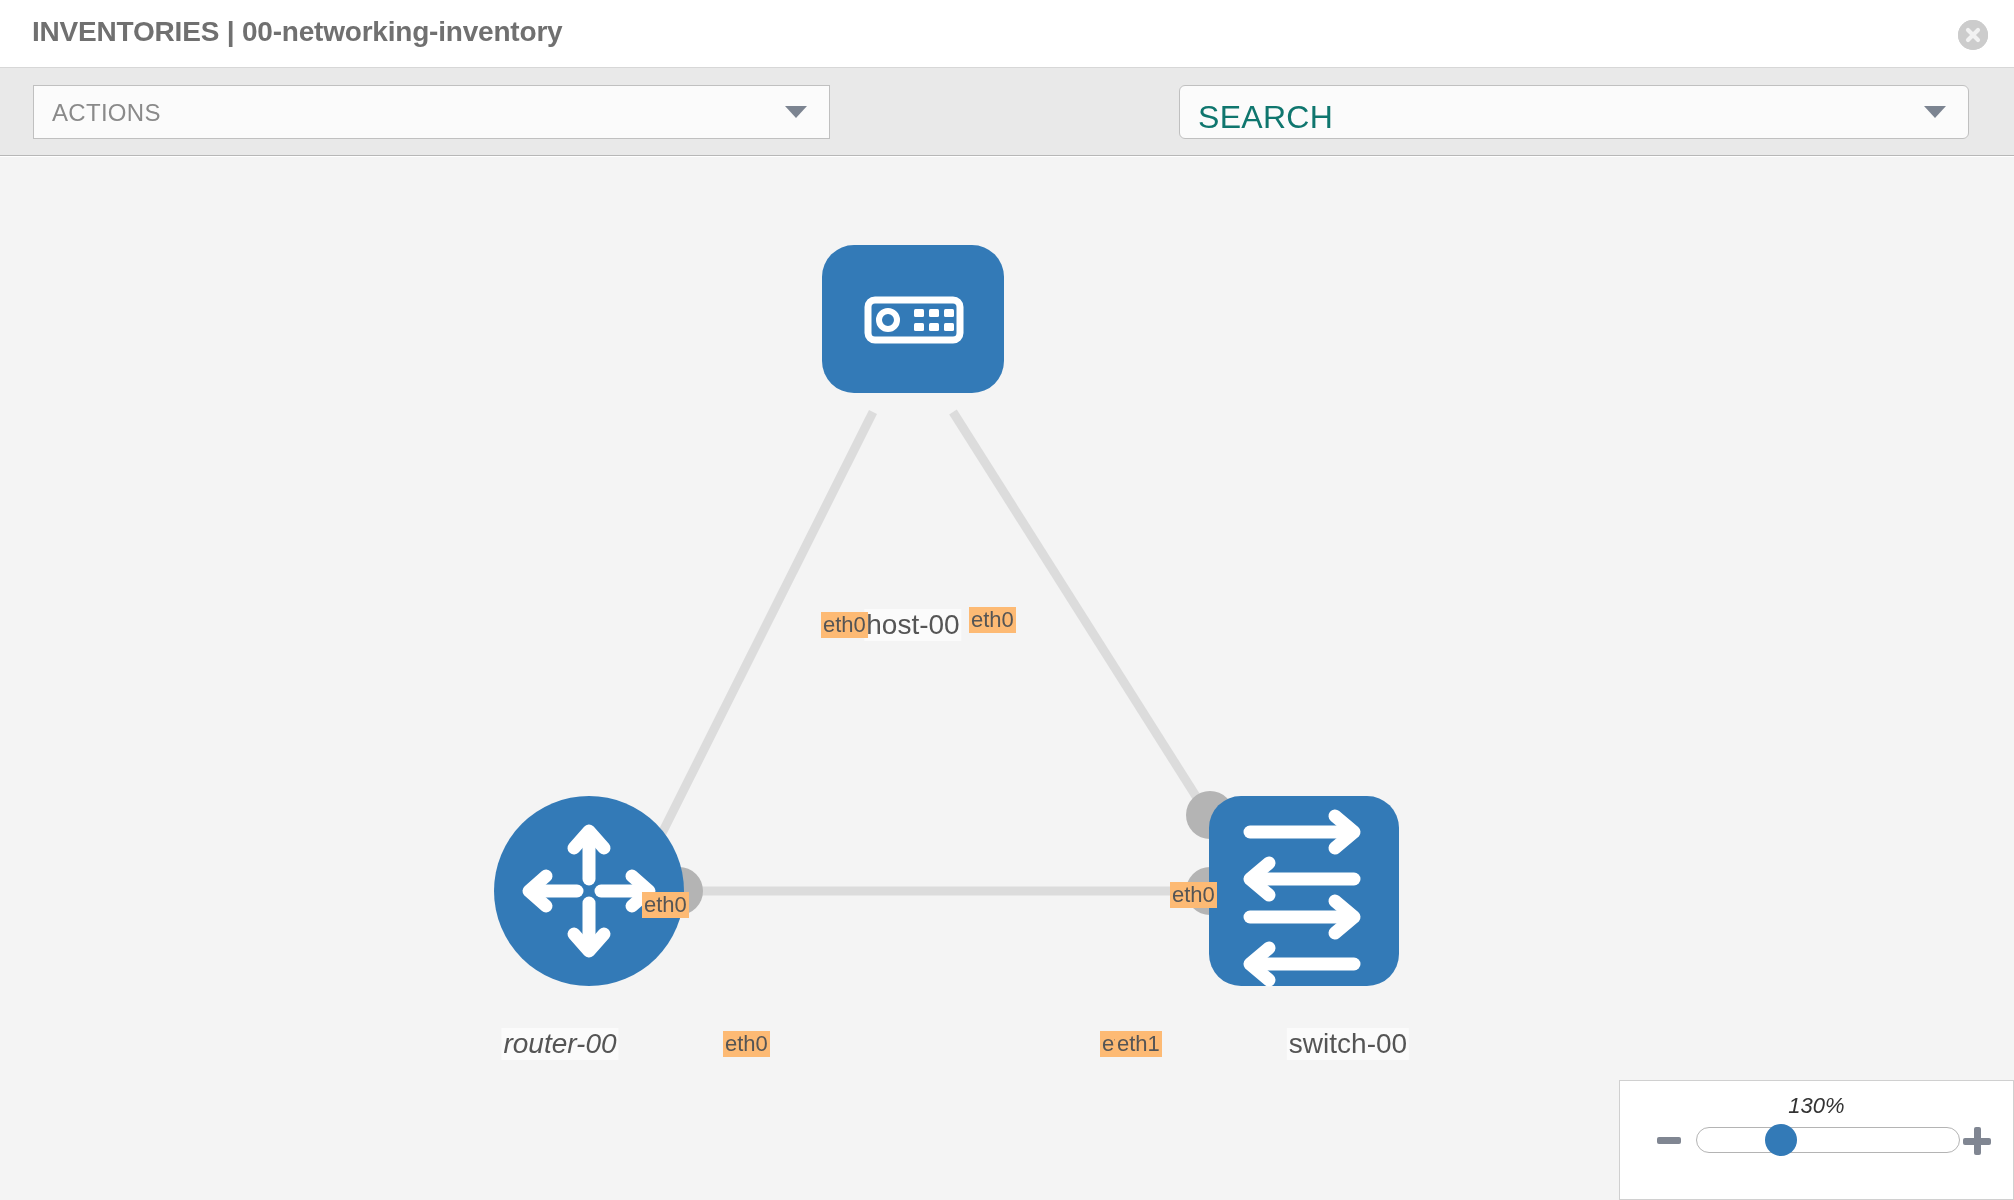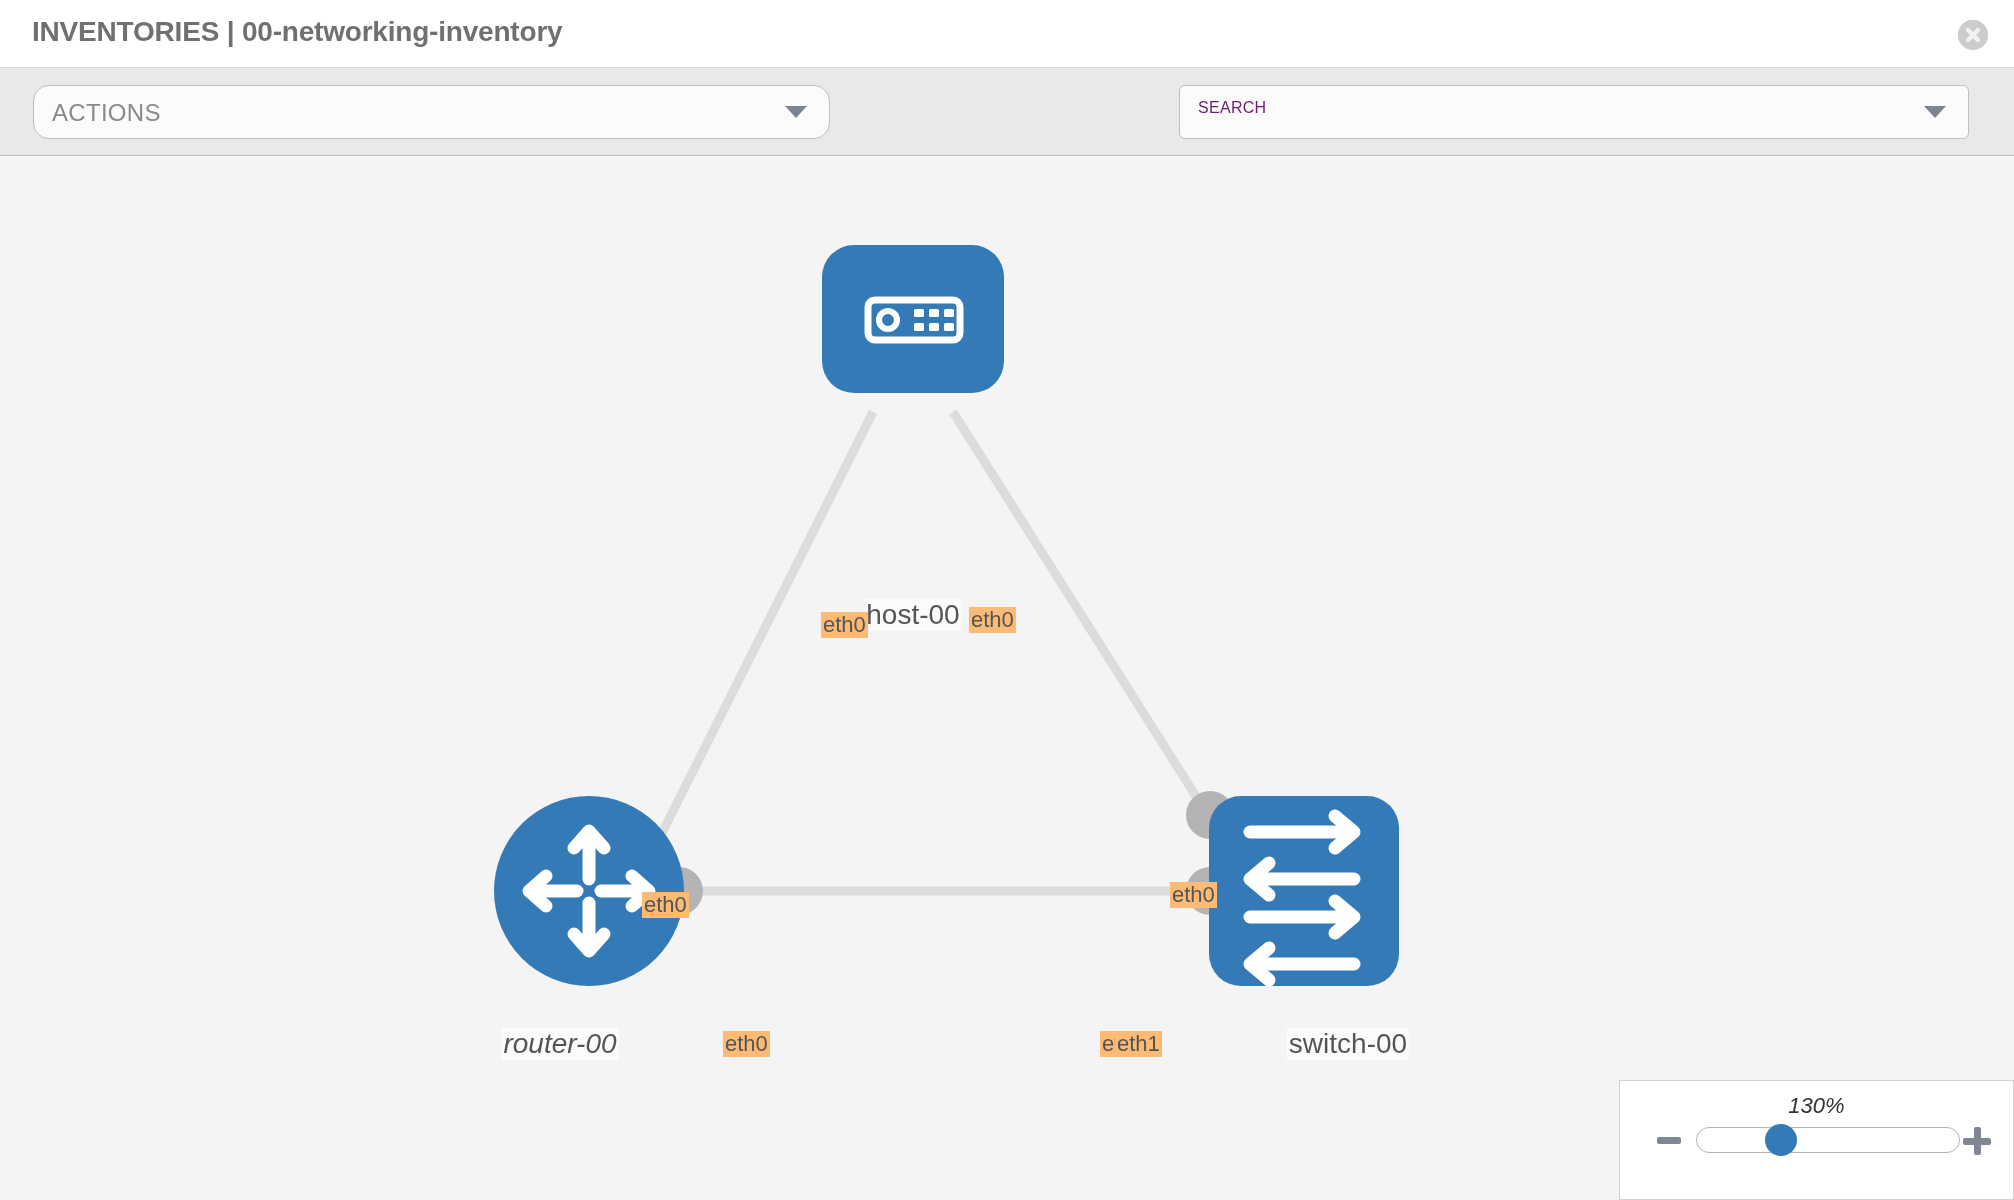--- a/index.html
+++ b/index.html
@@ -63,21 +63,21 @@
   }
 
   .actions-select {
     position: absolute;
     left: 33px;
     top: 17px;
     width: 797px;
     height: 54px;
     background: #fbfbfb;
     border: 1px solid #c0c0c0;
-    border-radius: 16px;
+    border-radius: 0;
     box-sizing: border-box;
     cursor: pointer;
   }
   .actions-label {
     position: absolute;
     left: 18px;
     top: 13px;
     font-size: 24px;
     color: #8a8a8a;
     letter-spacing: 0.3px;
@@ -112,22 +112,22 @@
     background: #fbfbfb;
     border: 1px solid #c0c0c0;
     border-radius: 6px;
     box-sizing: border-box;
     cursor: text;
   }
   .search-label {
     position: absolute;
     left: 18px;
     top: 13px;
-    font-size: 16px;
-    color: #701a75;
+    font-size: 32px;
+    color: #0f766e;
     letter-spacing: 0.3px;
   }
 
   
   .canvas {
     position: absolute;
     left: 0; top: 157px;
     width: 2014px;
     height: 1043px;
     background: #f4f4f4;
@@ -326,21 +326,21 @@
           <path d="M1354 722 L1252 722"></path>
           <path d="M1269 706 L1250 722 L1269 738"></path>
           <path d="M1250 760 L1352 760"></path>
           <path d="M1335 744 L1354 760 L1335 776"></path>
           <path d="M1354 807 L1252 807"></path>
           <path d="M1269 791 L1250 807 L1269 823"></path>
         </g>
       </g>
     </svg>
 
-    <div class="node-label" style="left:913px; top:442px;">host-00</div>
+    <div class="node-label" style="left:913px; top:452px;">host-00</div>
     <div class="node-label" style="left:560px; top:871px;font-style:italic;">router-00</div>
     <div class="node-label" style="left:1348px; top:871px;">switch-00</div>
 
     <div class="edge-label" style="left:821px; top:455px;">eth0</div>
     <div class="edge-label" style="left:969px; top:450px;">eth0</div>
     <div class="edge-label" style="left:642px; top:735px;">eth0</div>
     <div class="edge-label" style="left:1170px; top:725px;">eth0</div>
     <div class="edge-label" style="left:723px; top:874px;">eth0</div>
     <div class="edge-label" style="left:1100px; top:874px;">eth1</div>
     <div class="edge-label" style="left:1115px; top:874px;">eth1</div>

